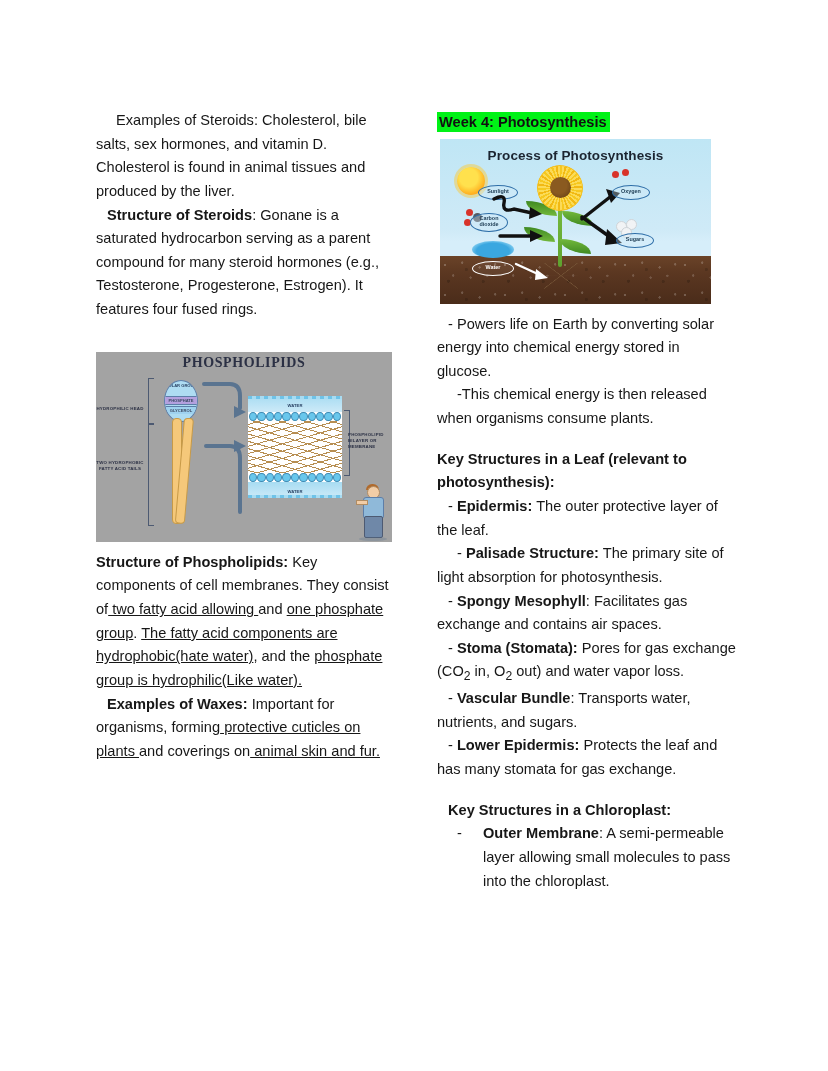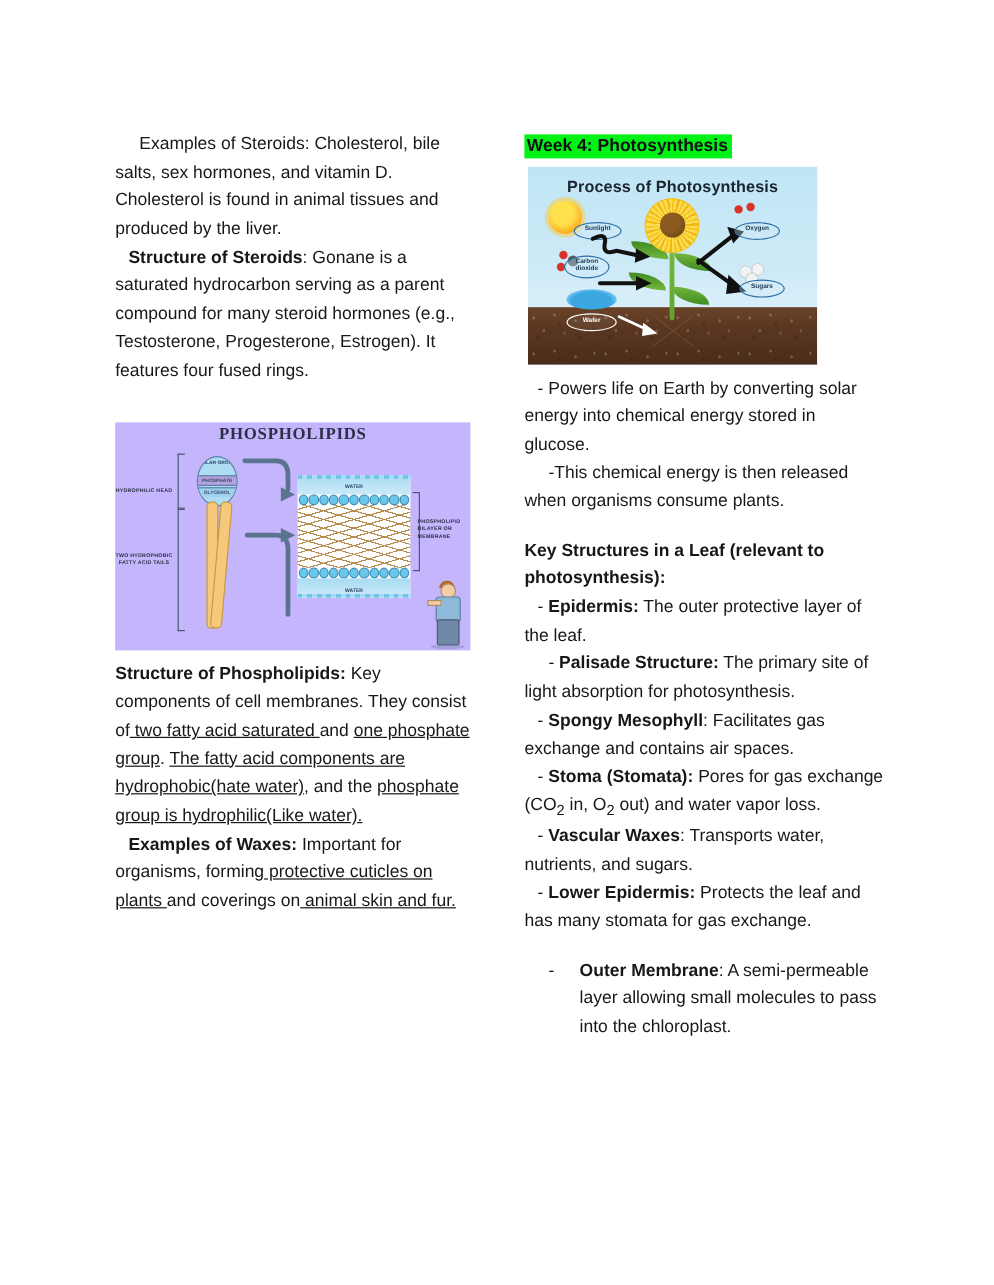--- a/index.html
+++ b/index.html
@@ -45,21 +45,21 @@
     background: #00f216;
     font-weight: bold;
     font-size: 14.6px;
     padding: 2px 3px 2px 2px;
     color: #111;
   }
 
   
   .photo-fig {
     position: relative;
-    width: 241px;
+    width: 271px;
     height: 165px;
     margin: 7px 0 0 3px;
     background: linear-gradient(#bfe6f5 0%, #cfeaf7 55%, #d6eefa 62%);
     overflow: hidden;
   }
   .pf-title {
     position: absolute; top: 6px; left: 0; right: 0;
     text-align: center;
     font-weight: bold;
     font-size: 13.5px;
@@ -179,21 +179,21 @@
   .pf-mol.red { background: #d8332a; }
   .pf-mol.grey { background: #555a61; }
   .pf-mol.white { background: #f1f3f5; border:1px solid #cfd4d8; }
 
   
   .pl-fig {
     position: relative;
     width: 296px;
     height: 190px;
     margin: 30px 0 0 0;
-    background: #c4b5fd;
+    background: #a3a3a3;
   }
   .pl-title {
     position: absolute; top: 0; left: 0; right: 0;
     text-align: center;
     font-family: "Liberation Serif", serif;
     font-weight: bold;
     font-size: 14px;
     letter-spacing: .6px;
     color: #2b3044;
   }
@@ -385,21 +385,21 @@
         <div class="pp-body"></div>
         <div class="pp-arm"></div>
         <div class="pp-legs"></div>
         <div class="pp-shadow"></div>
       </div>
     </div>
 
     <div class="gap-sm"></div>
 
     <p class="p">
-      <b>Structure of Phospholipids:</b><span> Key components of cell membranes. They consist of</span><span class="u"> two fatty acid saturated </span><span>and </span><span class="u">one phosphate group</span><span>. </span><span class="u">The fatty acid components are hydrophobic(hate water)</span><span>, and the </span><span class="u">phosphate group is hydrophilic(Like water).</span>
+      <b>Structure of Phospholipids:</b><span> Key components of cell membranes. They consist of</span><span class="u"> two fatty acid allowing </span><span>and </span><span class="u">one phosphate group</span><span>. </span><span class="u">The fatty acid components are hydrophobic(hate water)</span><span>, and the </span><span class="u">phosphate group is hydrophilic(Like water).</span>
     </p>
 
     <p class="p indent">
       <b>Examples of Waxes:</b><span> Important for organisms, forming</span><span class="u"> protective cuticles on plants </span><span>and coverings on</span><span class="u"> animal skin and fur.</span>
     </p>
 
   </div>
 
   <div class="col col-right">
 
@@ -478,27 +478,30 @@
     <p class="p indent2">
       <span>- </span><b>Palisade Structure:</b><span> The primary site of light absorption for photosynthesis.</span>
     </p>
     <p class="p indent">
       <span>- </span><b>Spongy Mesophyll</b><span>: Facilitates gas exchange and contains air spaces.</span>
     </p>
     <p class="p indent">
       <span>- </span><b>Stoma (Stomata):</b><span> Pores for gas exchange (CO</span><sub>2</sub><span> in, O</span><sub>2</sub><span> out) and water vapor loss.</span>
     </p>
     <p class="p indent">
-      <span>- </span><b>Vascular Waxes</b><span>: Transports water, nutrients, and sugars.</span>
+      <span>- </span><b>Vascular Bundle</b><span>: Transports water, nutrients, and sugars.</span>
     </p>
     <p class="p indent">
       <span>- </span><b>Lower Epidermis:</b><span> Protects the leaf and has many stomata for gas exchange.</span>
     </p>
 
     <div class="gap"></div>
 
+    <p class="p indent">
+      <b>Key Structures in a Chloroplast:</b>
+    </p>
 
     <div style="display:flex; margin-left:20px;">
       <span style="width:26px; flex:none;">-</span>
       <span style="flex:1;"><b>Outer Membrane</b><span>: A semi-permeable layer allowing small molecules to pass into the chloroplast.</span></span>
     </div>
   </div>
 </div>
 
 </body></html>

